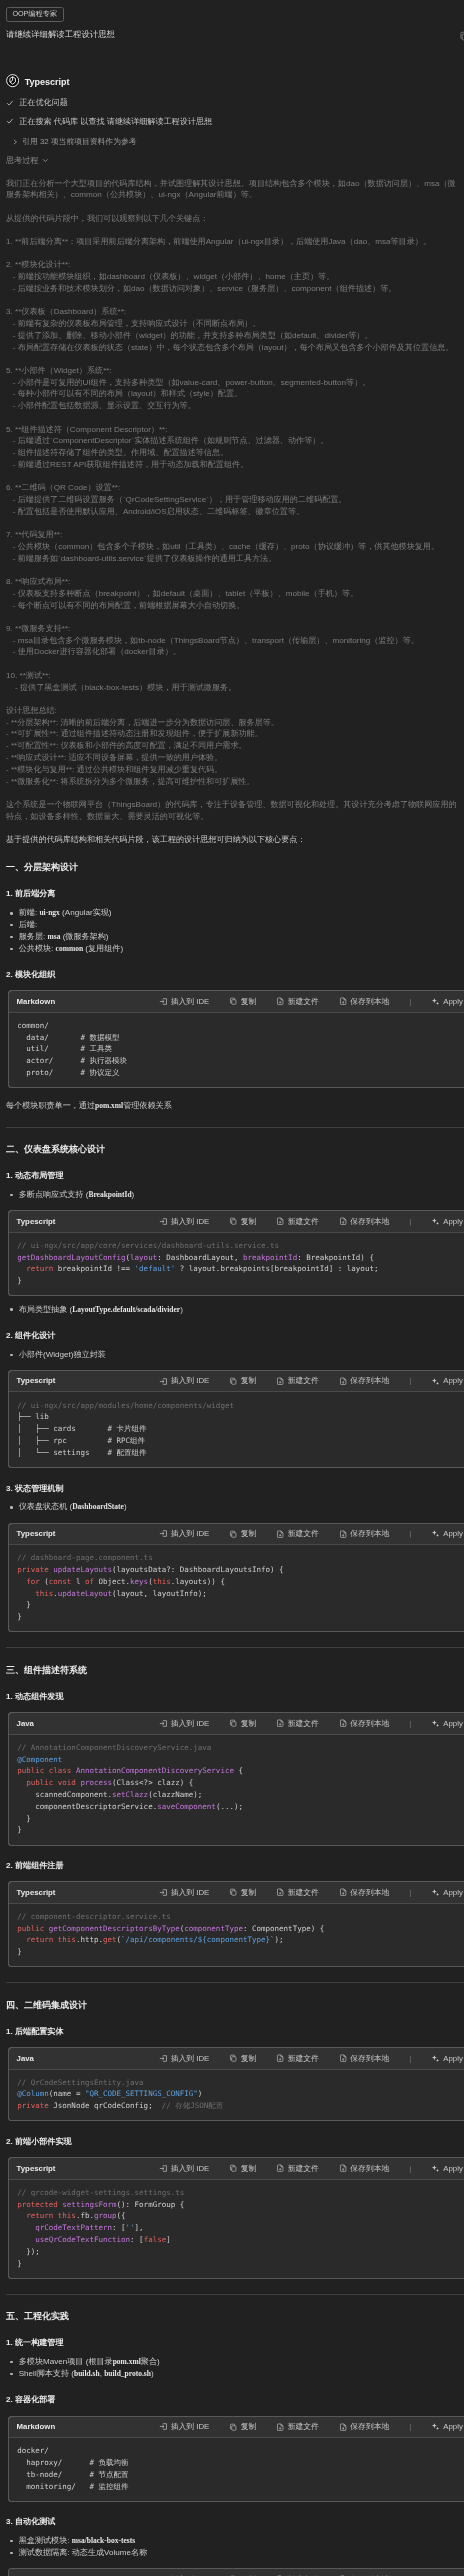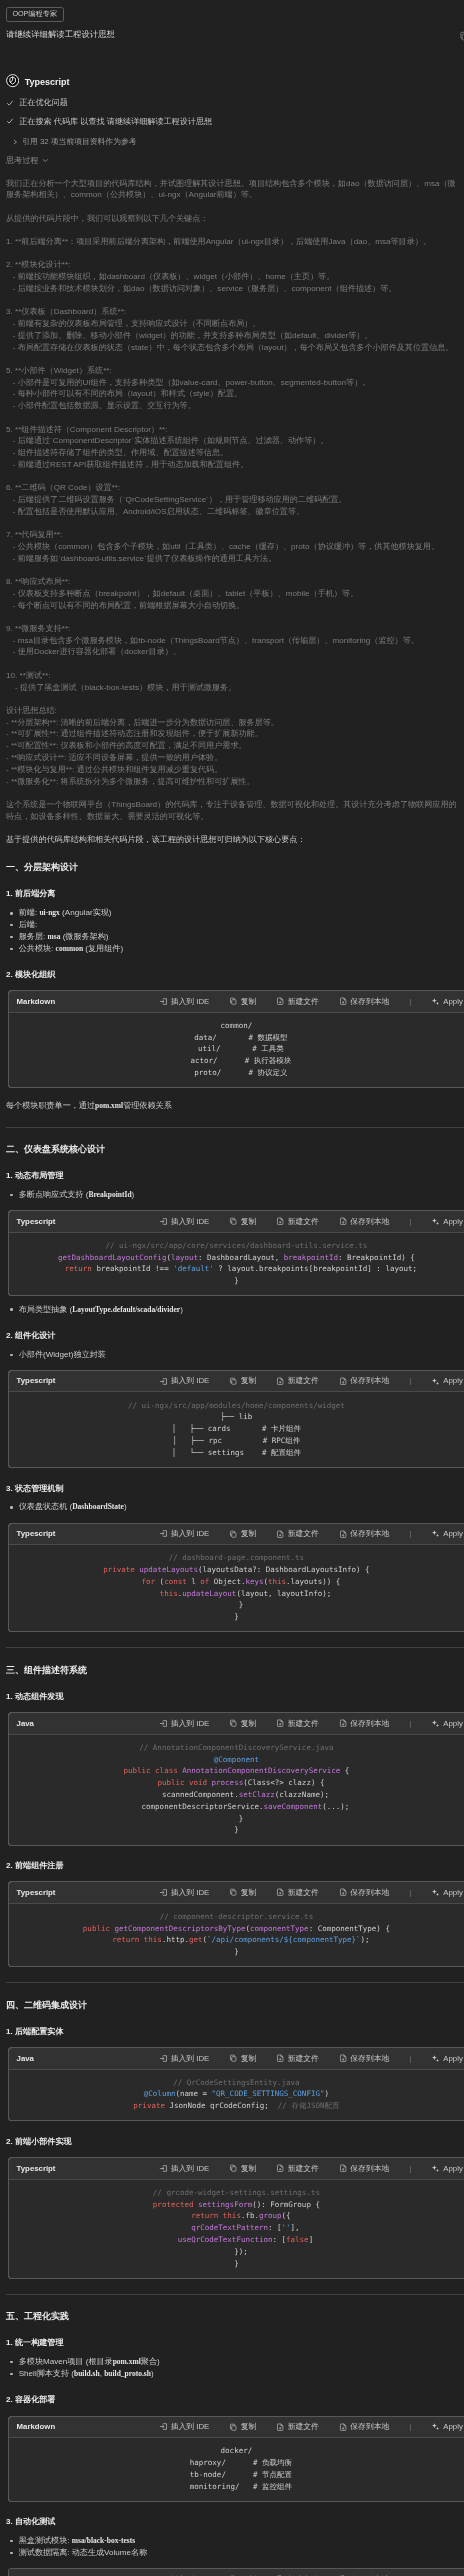--- a/index.html
+++ b/index.html
@@ -29,21 +29,21 @@
   .hr{border:none;border-top:0.6px solid #414141;margin:15px -7.2px 0 0;}
   .codecard{margin:9.6px -7.2px 0 1.8px;border:0.6px solid #585858;border-right:none;
             border-radius:3.6px 0 0 3.6px;overflow:hidden;background:#86efac;}
   .cc-header{display:flex;align-items:center;justify-content:space-between;background:#323232;
              padding:4.2px 1.2px 4.2px 7.8px;border-bottom:0.6px solid #4a4a4a;}
   .cc-lang{font-weight:bold;color:#e8e8e8;font-size:7.8px;}
   .cc-tools{display:flex;align-items:center;gap:20px;font-size:7.8px;color:#c9c9c9;white-space:nowrap;}
   .tbtn{display:flex;align-items:center;gap:3px;cursor:pointer;}
   .tbtn svg{flex:0 0 auto;}
   .sep{color:#787878;}
-  .cc-body{padding:7.2px 8.4px 8.4px;background:#2a2a2a;text-align:center;}
+  .cc-body{padding:7.2px 8.4px 8.4px;background:#2a2a2a;}
   .cl{font-family:"DejaVu Sans Mono",monospace;font-size:7.5px;line-height:11.8px;
       white-space:pre;color:#d0d0d0;}
   .tok-k{color:var(--kw,#e0635e);}
   .tok-s{color:var(--str,#5ea1e0);}
   .tok-f{color:var(--fn,#c678dd);}
   .tok-c{color:var(--cm,#6e6e6e);}
 </style>
 </head>
 <body>
 

